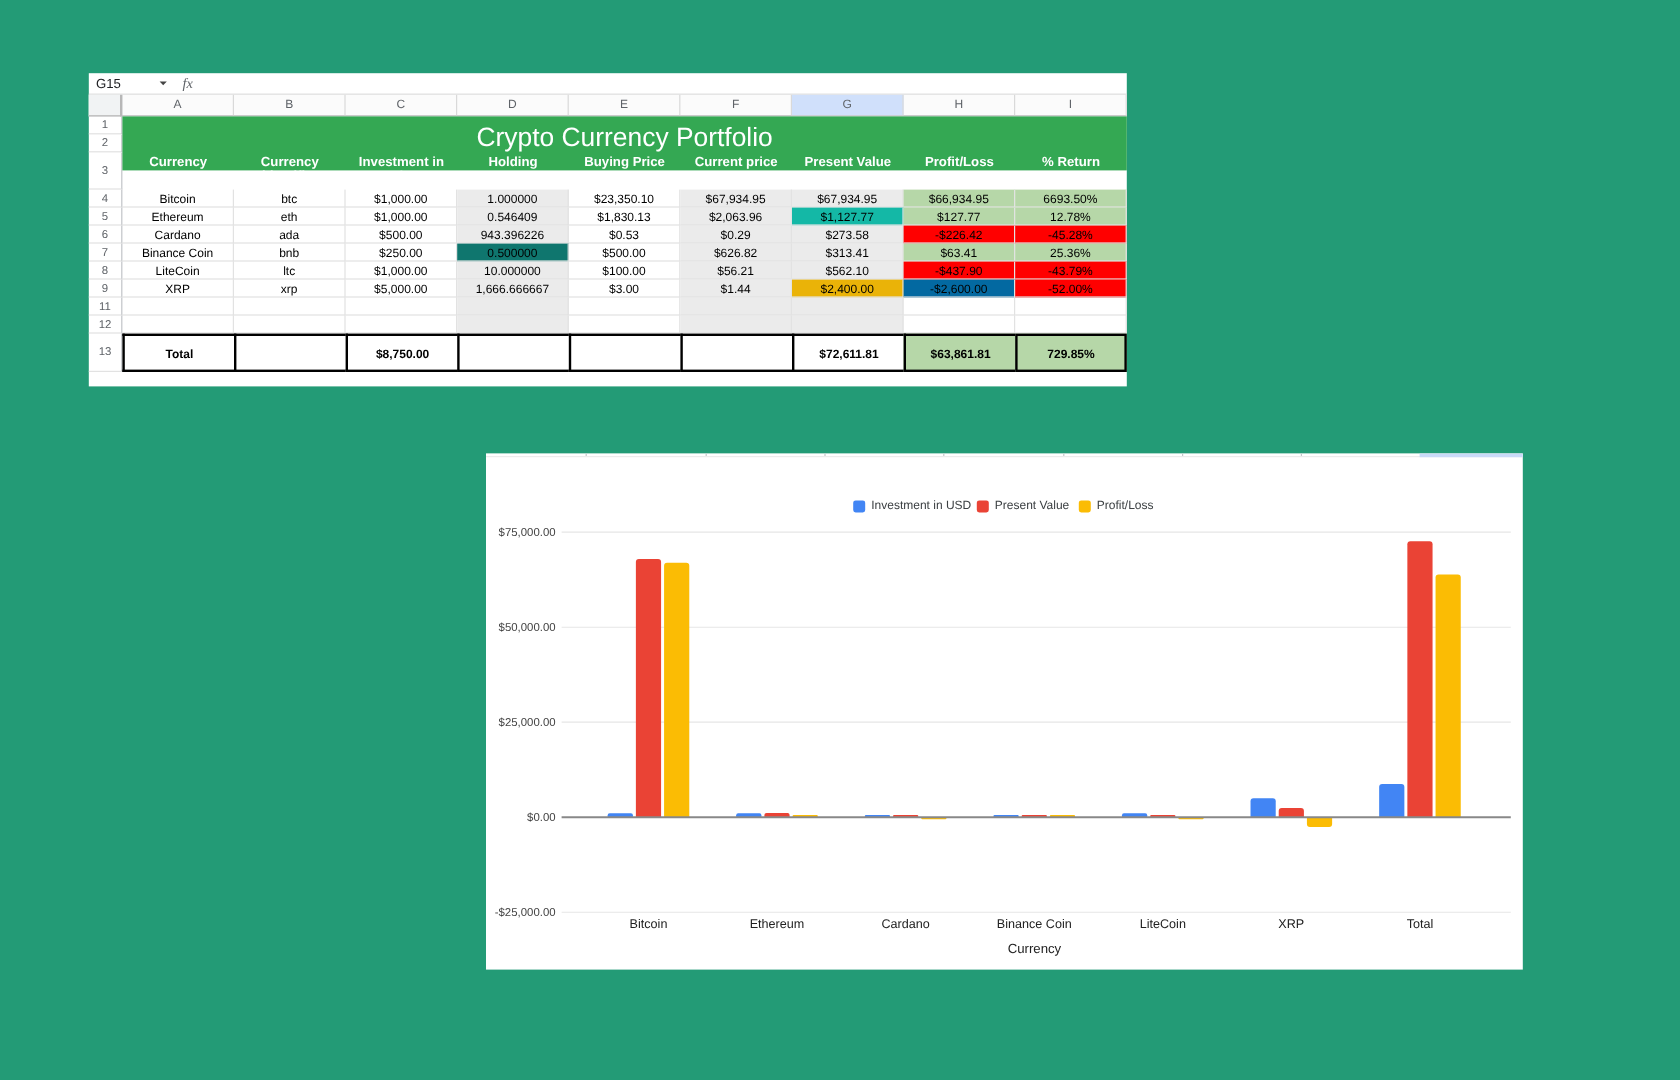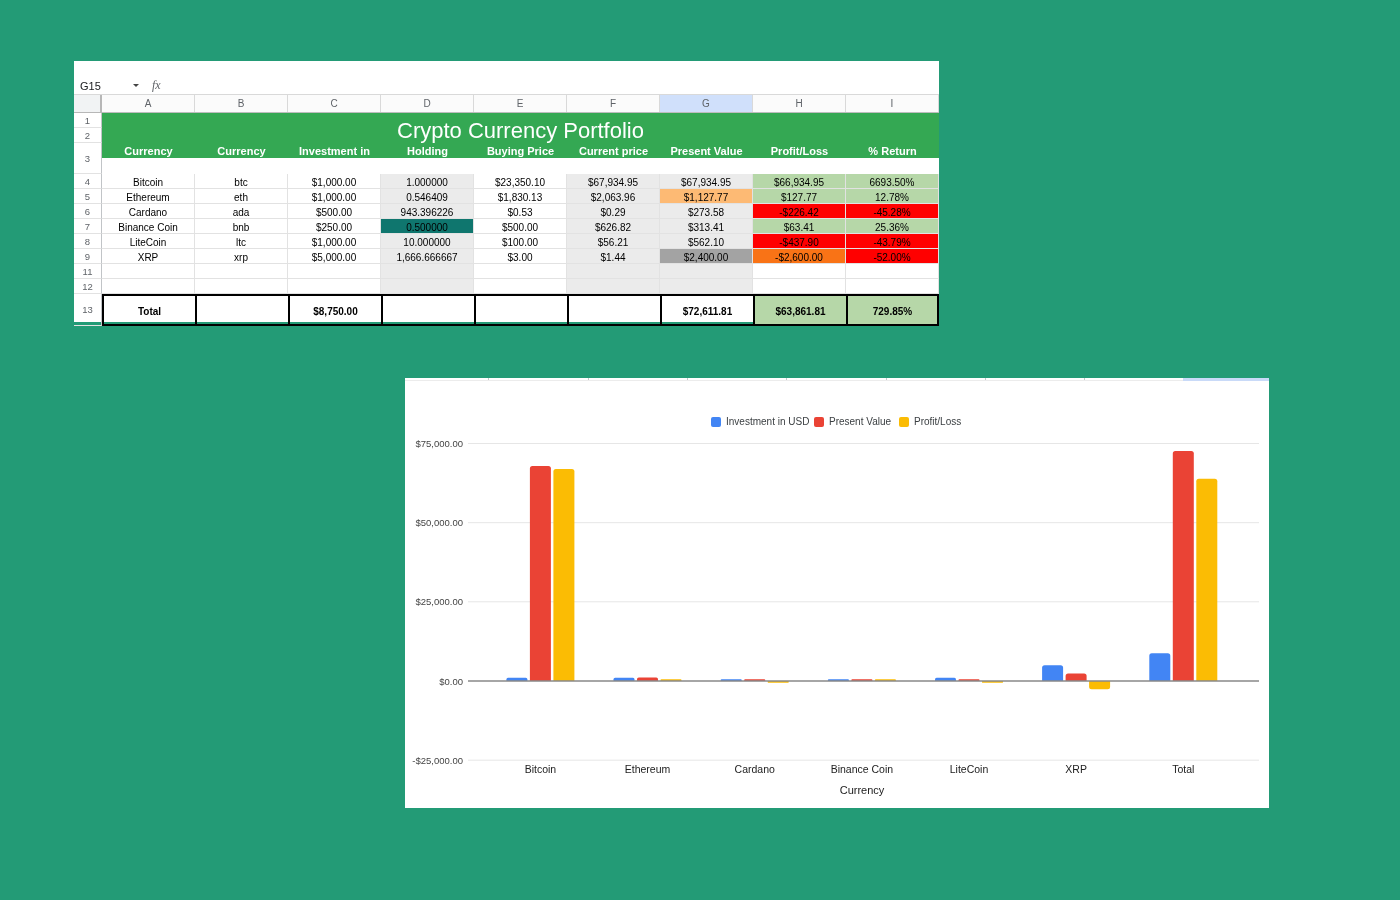--- a/index.html
+++ b/index.html
@@ -1,18 +1,18 @@
 <!DOCTYPE html>
 <html><head><meta charset="utf-8"><style>
 * { margin:0; padding:0; box-sizing:border-box; }
 html,body { width:1400px; height:900px; background:#239b76; overflow:hidden;
   font-family:"Liberation Sans", sans-serif; }
 .sheet { position:absolute; left:74px; top:61px; width:865px; height:261px;
   background:#fff; font-size:10px; color:#000; }
-.fbar { height:18px; border-bottom:1px solid #d9d9d9; display:flex; align-items:center;margin-top:16px; }
+.fbar { height:18px; border-bottom:1px solid #d9d9d9; display:flex; align-items:center; }
 .nbox { margin-left:6px; font-size:11px; color:#202124; width:48px; }
 .caret { margin-left:4px; }
 .fx { margin-left:12px; font-size:12px; font-style:italic; color:#5f6368; font-family:"Liberation Serif",serif; }
 .hrow { display:flex; height:18px; border-bottom:1px solid #bdbdbd; background:#fbfbfb; }
 .corner { width:28px; background:#f1f3f4; border-right:2px solid #b7b7b7; border-bottom:1px solid #b7b7b7; height:18px; margin-bottom:-1px; }
 .chead { width:93px; text-align:center; font-size:10px; color:#5f6368;
   line-height:17px; border-right:1px solid #d9d9d9; }
 .chead.sel { background:#d0e0fb; }
 .body { position:relative; }
 .row { display:flex; position:relative; }
@@ -95,21 +95,21 @@
         <div class="cell" style="background:#b6d7a8">6693.50%</div>
       </div>
       <div class="row" style="height:15px">
         <div class="rhead">5</div>
         <div class="cell">Ethereum</div>
         <div class="cell">eth</div>
         <div class="cell">$1,000.00</div>
         <div class="cell" style="background:#ebebeb">0.546409</div>
         <div class="cell">$1,830.13</div>
         <div class="cell" style="background:#ebebeb">$2,063.96</div>
-        <div class="cell" style="background:#fdba74">$1,127.77</div>
+        <div class="cell" style="background:#14b8a6">$1,127.77</div>
         <div class="cell" style="background:#b6d7a8">$127.77</div>
         <div class="cell" style="background:#b6d7a8">12.78%</div>
       </div>
       <div class="row" style="height:15px">
         <div class="rhead">6</div>
         <div class="cell">Cardano</div>
         <div class="cell">ada</div>
         <div class="cell">$500.00</div>
         <div class="cell" style="background:#ebebeb">943.396226</div>
         <div class="cell">$0.53</div>
@@ -143,22 +143,22 @@
         <div class="cell" style="background:#ff0000">-43.79%</div>
       </div>
       <div class="row" style="height:15px">
         <div class="rhead">9</div>
         <div class="cell">XRP</div>
         <div class="cell">xrp</div>
         <div class="cell">$5,000.00</div>
         <div class="cell" style="background:#ebebeb">1,666.666667</div>
         <div class="cell">$3.00</div>
         <div class="cell" style="background:#ebebeb">$1.44</div>
-        <div class="cell" style="background:#a3a3a3">$2,400.00</div>
-        <div class="cell" style="background:#f97316">-$2,600.00</div>
+        <div class="cell" style="background:#eab308">$2,400.00</div>
+        <div class="cell" style="background:#0369a1">-$2,600.00</div>
         <div class="cell" style="background:#ff0000">-52.00%</div>
       </div>
       <div class="row" style="height:15px">
         <div class="rhead">11</div>
         <div class="cell"></div>
         <div class="cell"></div>
         <div class="cell"></div>
         <div class="cell" style="background:#ebebeb"></div>
         <div class="cell"></div>
         <div class="cell" style="background:#ebebeb"></div>

